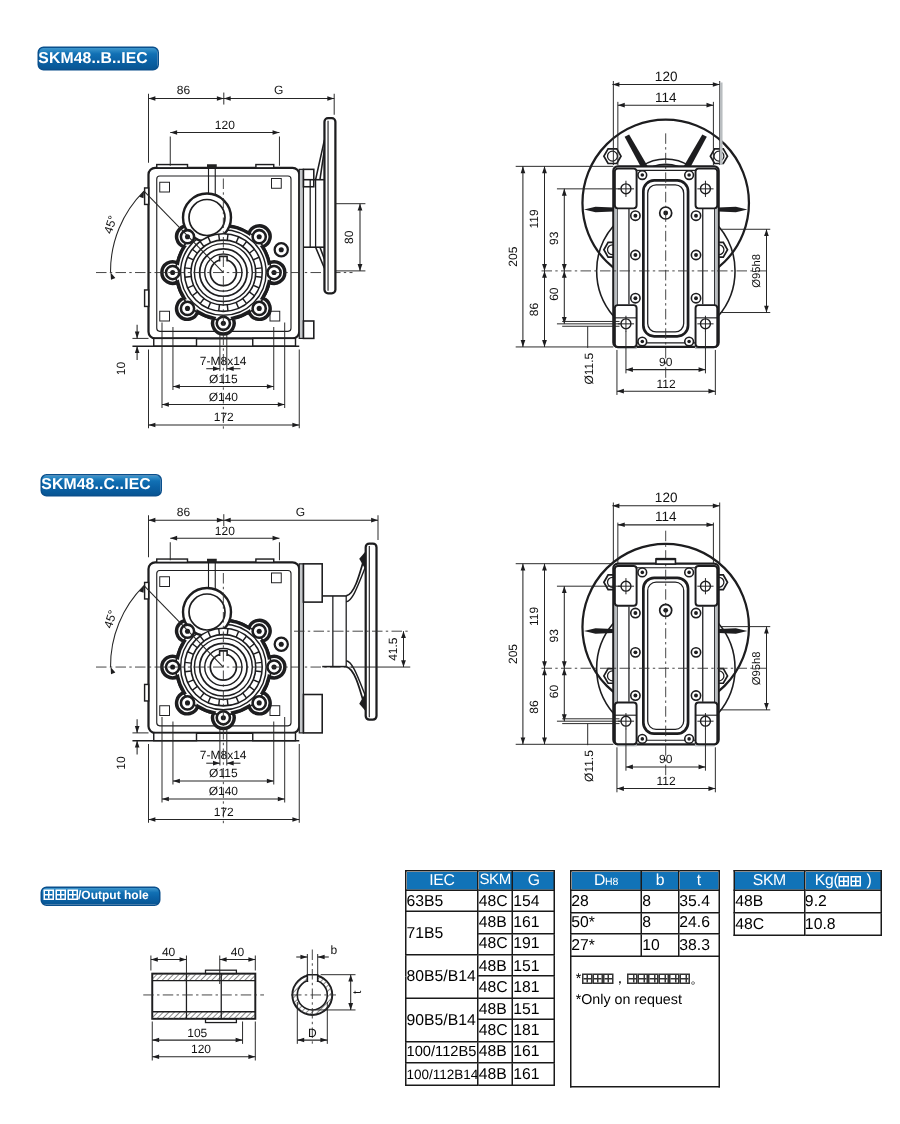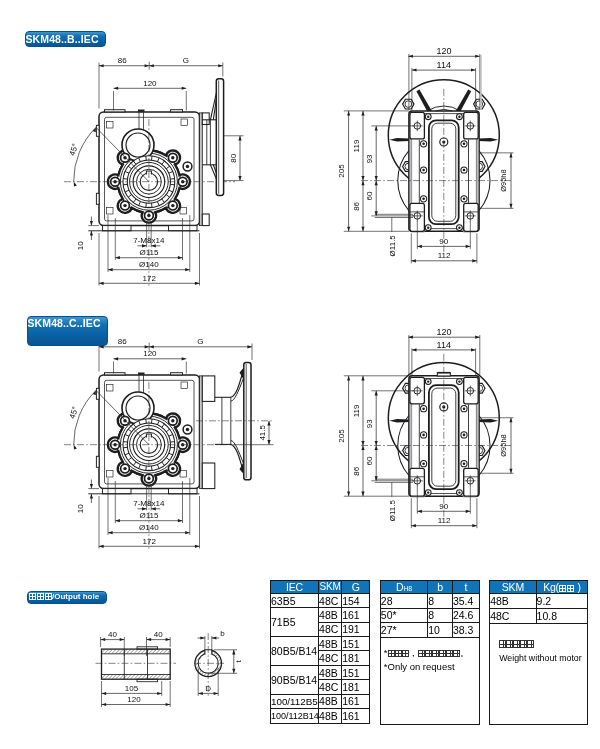--- a/index.html
+++ b/index.html
@@ -408,21 +408,21 @@
       <path d="M233.8,673.3L235.4,668.7L232.2,668.7Z" fill="#1d1d1f"></path>
       <text transform="translate(240.6,661.5) rotate(-90)" text-anchor="middle" font-size="8">t</text>
       <line x1="198.2" y1="668" x2="198.2" y2="695.9" class="ext"></line>
       <line x1="218.2" y1="668" x2="218.2" y2="695.9" class="ext"></line>
       <line x1="198.2" y1="693.4" x2="218.2" y2="693.4" class="dim"></line>
       <path d="M198.2,693.4L202.8,694.9L202.8,691.9Z" fill="#1d1d1f"></path>
       <path d="M218.2,693.4L213.6,691.9L213.6,694.9Z" fill="#1d1d1f"></path>
       <text x="208.2" y="691.0" text-anchor="middle" font-size="8">D</text>
     </svg></div>
 <div class="lab" style="left:24.5px;top:31px;width:81px;height:16px;font-size:10.5px;line-height:14.5px;letter-spacing:0.1px">SKM48..B..IEC</div>
-<div class="lab" style="left:26.5px;top:315.5px;width:81px;height:30px;font-size:10.5px;line-height:13.5px;letter-spacing:0.1px">SKM48..C..IEC</div>
+<div class="lab" style="left:26.5px;top:315.5px;width:81px;height:15px;font-size:10.5px;line-height:13.5px;letter-spacing:0.1px">SKM48..C..IEC</div>
 <div class="lab" style="left:27px;top:591px;width:80px;height:12.5px;font-size:8px;line-height:10.5px;font-weight:bold"><i class="ckw"></i><i class="ckw"></i><i class="ckw"></i>/Output hole</div>
 
 <table style="left:270px;top:579.9px;width:99.4px;border:1.5px solid #1a1a1a;font-size:10.5px">
 <colgroup>
       <col style="width:48.1px">
       <col style="width:23.1px">
       <col style="width:28.2px">
     </colgroup>
 <tbody>
       <tr style="height:13px">
@@ -519,16 +519,13 @@
         <th style="font-size:10.5px">Kg(<i class="ckw"></i><i class="ckw"></i> )</th>
       </tr>
 <tr style="height:15.3px">
         <td>48B</td>
         <td>9.2</td>
       </tr>
 <tr style="height:14.6px">
         <td>48C</td>
         <td>10.8</td>
       </tr>
-<tr>
-        <td colspan="2" style="height:100.9px;text-align:left;vertical-align:top;padding:13px 0 0 9px;font-size:8.8px;line-height:14px"><i class="ck"></i><i class="ck"></i><i class="ck"></i><i class="ck"></i><i class="ck"></i><br>Weight without motor</td>
-      </tr>
 </tbody>
   </table>
 </body></html>

